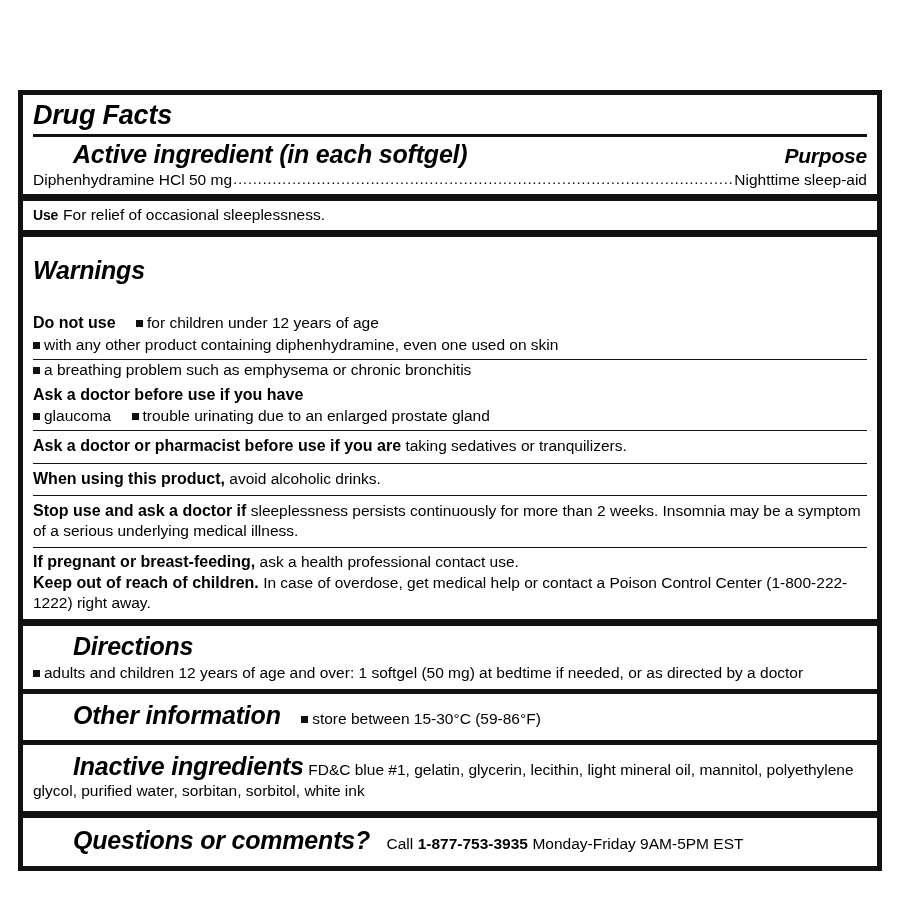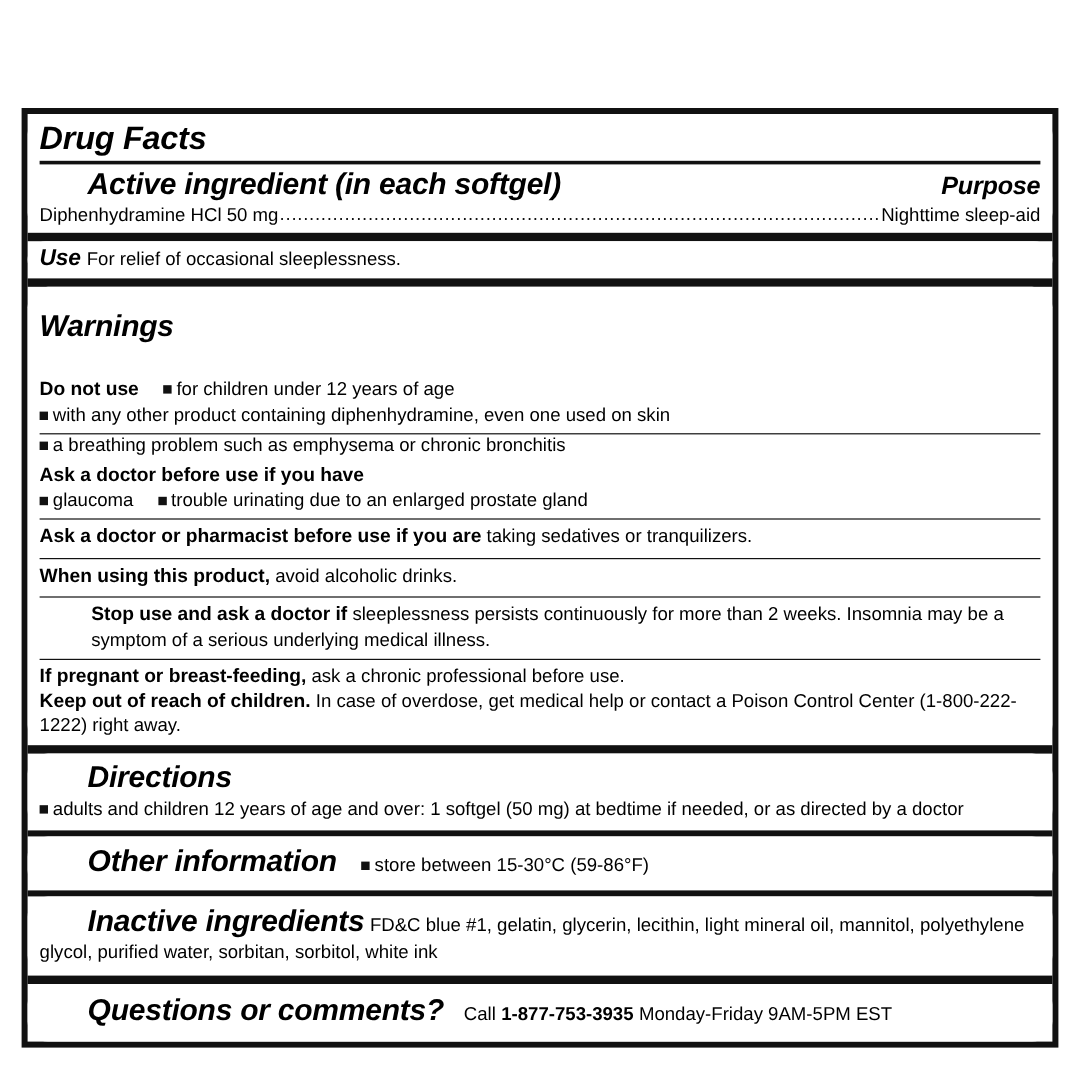--- a/index.html
+++ b/index.html
@@ -115,23 +115,22 @@
 
   .body-t {
     font-size: 15.5px;
     line-height: 1.28;
   }
   .bold-lead {
     font-weight: bold;
   }
 
   .inline-head {
-    font-style: italic;
-    font-weight: bold;
-    font-size: 19px;
+    font-weight: bold;
+    font-size: 14px;
     letter-spacing: -0.2px;
     margin-right: 5px;
   }
 
   .sq {
     display: inline-block;
     width: 7px;
     height: 7px;
     background: #111111;
     margin-right: 4px;
@@ -216,30 +215,30 @@
 
       <div class="hair"></div>
 
       <div class="body-t" style="padding:5px 0 6px 0;">
         <span class="bold-lead" style="font-size:16px;">When using this product,</span>
         <span>avoid alcoholic drinks.</span>
       </div>
 
       <div class="hair"></div>
 
-      <div class="body-t" style="padding:5px 0 6px 0;margin-left:43px;">
+      <div class="body-t" style="padding:5px 0 6px 0;">
         <span class="bold-lead" style="font-size:16px;">Stop use and ask a doctor if</span>
         <span>sleeplessness persists continuously for more than 2 weeks. Insomnia may be a symptom of a serious underlying medical illness.</span>
       </div>
 
       <div class="hair"></div>
 
       <div class="body-t" style="padding:4px 0 0 0;">
         <span class="bold-lead" style="font-size:16px;">If pregnant or breast-feeding,</span>
-        <span>ask a chronic professional before use.</span>
+        <span>ask a health professional contact use.</span>
       </div>
       <div class="body-t" style="padding:0 0 6px 0;">
         <span class="bold-lead" style="font-size:16px;">Keep out of reach of children.</span>
         <span>In case of overdose, get medical help or contact a Poison Control Center (1-800-222-1222) right away.</span>
       </div>
     </div>
 
     <div class="bar"></div>
 
     <div class="sec secpad-tight">

